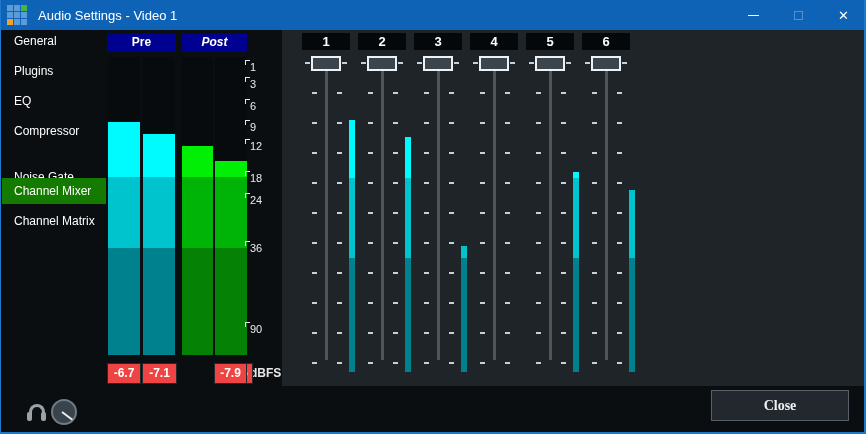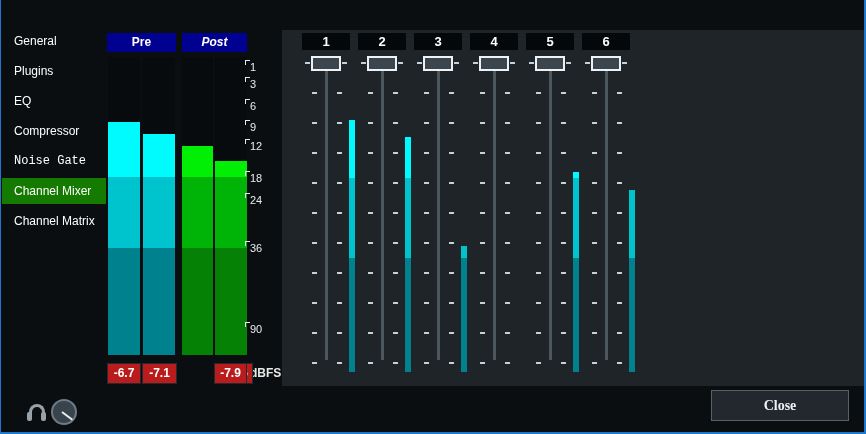--- a/index.html
+++ b/index.html
@@ -22,21 +22,21 @@
   .layer{position:absolute;left:0;top:0;width:866px;height:434px;pointer-events:none;}
   .layer > *{pointer-events:auto;}
   .abs{position:absolute;}
   .side-item{position:absolute;left:1px;width:104px;height:26px;line-height:26px;padding-left:12px;
              font-size:12px;color:#fff;cursor:default;}
   .side-item.selected{background:#157b00;}
   .grp-label{position:absolute;height:19px;background:#000091;color:#fff;font-size:12px;font-weight:bold;
              text-align:center;line-height:19px;}
   .scale-num{position:absolute;color:#e8ebee;font-size:11px;}
   .scale-tick{position:absolute;width:5px;height:5px;border-left:1px solid #e8ebee;border-top:1px solid #e8ebee;}
-  .val-box{position:absolute;top:363px;height:21px;background:#b91c1c;border:1px solid #24292e;
+  .val-box{position:absolute;top:363px;height:21px;background:#ef4444;border:1px solid #24292e;
            color:#fff;font-size:12px;font-weight:bold;text-align:center;line-height:19px;}
   .unit-label{position:absolute;left:249px;top:363px;height:21px;line-height:21px;color:#e8e8e8;
               font-size:12px;font-weight:bold;}
   .ch-header{position:absolute;top:33px;width:48px;height:17px;background:#05080a;color:#fff;
              font-size:13px;font-weight:bold;text-align:center;line-height:17px;}
   .slider-track{position:absolute;top:63px;width:3px;height:297px;background:#4c565e;cursor:pointer;}
   .slider-handle{position:absolute;top:56px;width:30px;height:15px;background:#3b454d;border:2px solid #eef2f5;cursor:grab;}
   .tickmark{position:absolute;width:5px;height:2px;background:#c9d0d5;}
   .footer-close{position:absolute;left:710px;top:390px;width:138px;height:31px;background:#23282e;
                 border:1px solid #58616a;color:#eef0f2;font-size:14px;font-weight:bold;
@@ -48,30 +48,53 @@
   .knob{position:absolute;left:50px;top:399px;width:26px;height:26px;border-radius:50%;
         background:#39434b;border:2px solid #6f7b85;cursor:pointer;}
   .knob-needle{position:absolute;left:9px;top:10px;width:13px;height:2px;background:#e9eef1;
                transform-origin:0 50%;transform:rotate(37deg);}
 </style>
 </head>
 <body>
 
 <div class="window">
 
+  <div class="titlebar">
+    <div class="app-icon">
+      <i class="sq"></i>
+        <i class="sq"></i>
+        <i class="sq g"></i>
+        <i class="sq"></i>
+        <i class="sq"></i>
+        <i class="sq"></i>
+        <i class="sq o"></i>
+        <i class="sq"></i>
+        <i class="sq"></i>
+    </div>
+    <div class="title-text">Audio Settings - Video 1</div>
+    <div class="caption-btn">
+        <span class="min-glyph"></span>
+      </div>
+    <div class="caption-btn">
+        <span class="max-glyph"></span>
+      </div>
+    <div class="caption-btn">
+        <span class="close-glyph">✕</span>
+      </div>
+  </div>
 
   <div class="bg-dark"></div>
   <div class="bg-channels"></div>
 
   <nav class="layer">
       <div class="side-item" style="top: 28px;">General</div>
       <div class="side-item" style="top: 88px;">EQ</div>
       <div class="side-item" style="top: 58px;">Plugins</div>
       <div class="side-item" style="top: 118px;">Compressor</div>
-      <div class="side-item" style="top: 148px; font-family: Liberation Mono, monospace;">Noise Gate</div>
+      <div class="side-item" style="top: 164px;">Noise Gate</div>
       <div class="side-item selected" style="top: 178px;">Channel Mixer</div>
       <div class="side-item" style="top: 208px;">Channel Matrix</div>
     </nav>
 
   <section class="layer">
     <div class="unit-label">dBFS</div>
   <div class="grp-label" style="left: 106px; top: 33px; width: 69px;">Pre</div>
       <div class="abs" style="left: 107px; top: 57px; width: 32px; height: 298px; background: rgb(8, 11, 13);"></div>
       <div class="abs" style="left: 107px; top: 122px; width: 32px; height: 55px; background: rgb(0, 251, 255);"></div>
       <div class="abs" style="left: 107px; top: 177px; width: 32px; height: 71px; background: rgb(0, 196, 205);"></div>

